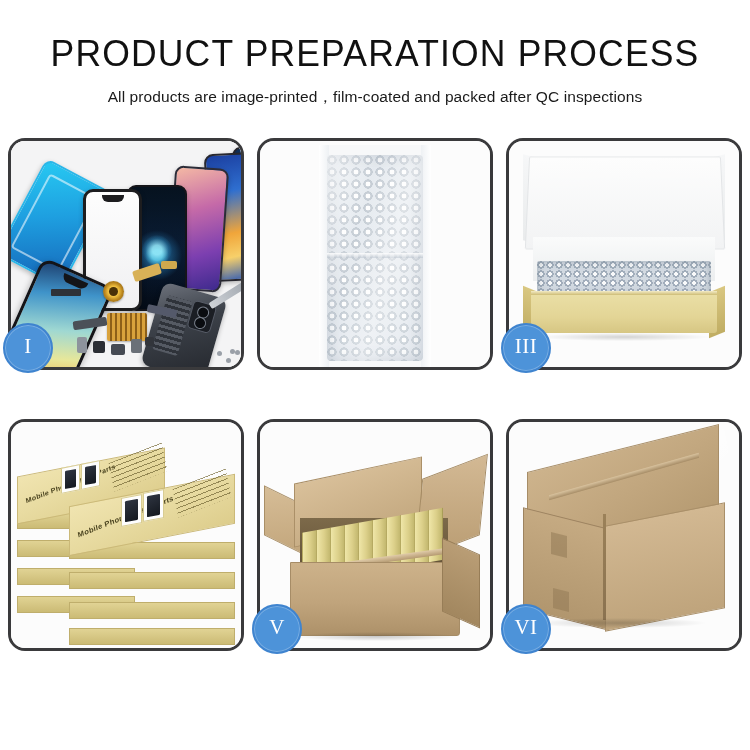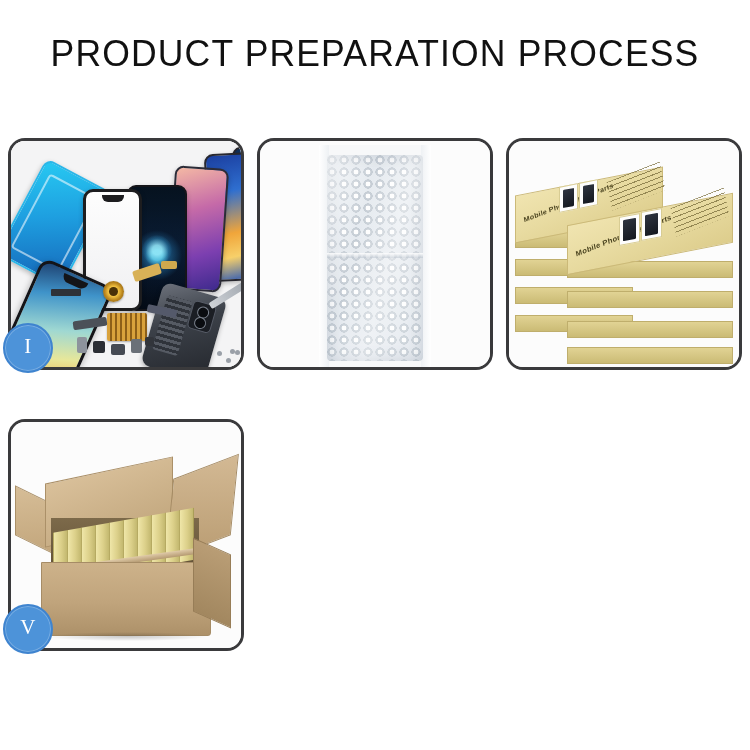--- a/index.html
+++ b/index.html
@@ -259,20 +259,21 @@
     background:linear-gradient(150deg,rgba(255,255,255,.85),rgba(255,255,255,0));
     transform:rotate(-12deg);}
 </style>
 </head>
 <body>
 
 <div class="page">
 
   <div class="header">
     <h1 class="title">PRODUCT PREPARATION PROCESS</h1>
+    <p class="subtitle">All products are image-printed，film-coated and packed after QC inspections</p>
   </div>
 
   <div class="grid">
 
     <div class="panel">
       <div class="stage">
         <div class="p1bg"></div>
         <div class="ph ph-a"></div>
         <div class="ph ph-f"></div>
         <div class="ph ph-e"></div>
@@ -312,20 +313,35 @@
         <div class="bw-wrap">
           <div class="bw-edgeL"></div>
           <div class="bw-edgeR"></div>
           <div class="bw"></div>
           <div class="bw-sheen"></div>
           <div class="bw-fold"></div>
         </div>
       </div>
     </div>
 
+    <div class="panel">
+      <div class="stage">
+        <div class="b3-lidL"></div>
+        <div class="b3-lidR"></div>
+        <div class="b3-lidback"></div>
+        <div class="b3-inner"></div>
+        <div class="b3-bubble"></div>
+        <div class="b3-cornL"></div>
+        <div class="b3-cornR"></div>
+        <div class="b3-front"></div>
+        <div class="b3-rim"></div>
+        <div class="b3-shadow"></div>
+      </div>
+      <div class="badge">III</div>
+    </div>
 
     <div class="panel">
       <div class="stage">
         <div class="stack">
 
           <div class="box4" style="left:0px;top:68px;width:116px;height:26px;">
             <div class="side" style="top:8px;"></div>
             </div>
           <div class="box4" style="left:0px;top:96px;width:116px;height:26px;">
             <div class="side" style="top:8px;"></div>
@@ -397,15 +413,29 @@
           <i style="left:126px;"></i>
         </div>
         <div class="c5-rim"></div>
         <div class="c5-front"></div>
         <div class="c5-rside"></div>
         <div class="c5-shadow"></div>
       </div>
       <div class="badge">V</div>
     </div>
 
+    <div class="panel">
+      <div class="stage">
+        <div class="c6-gloss"></div>
+        <div class="c6-top"></div>
+        <div class="c6-seam"></div>
+        <div class="c6-left"></div>
+        <div class="c6-right"></div>
+        <div class="c6-edge"></div>
+        <div class="c6-tape1"></div>
+        <div class="c6-tape2"></div>
+        <div class="c6-shadow"></div>
+      </div>
+      <div class="badge">VI</div>
+    </div>
 
   </div>
 </div>
 
 </body></html>

